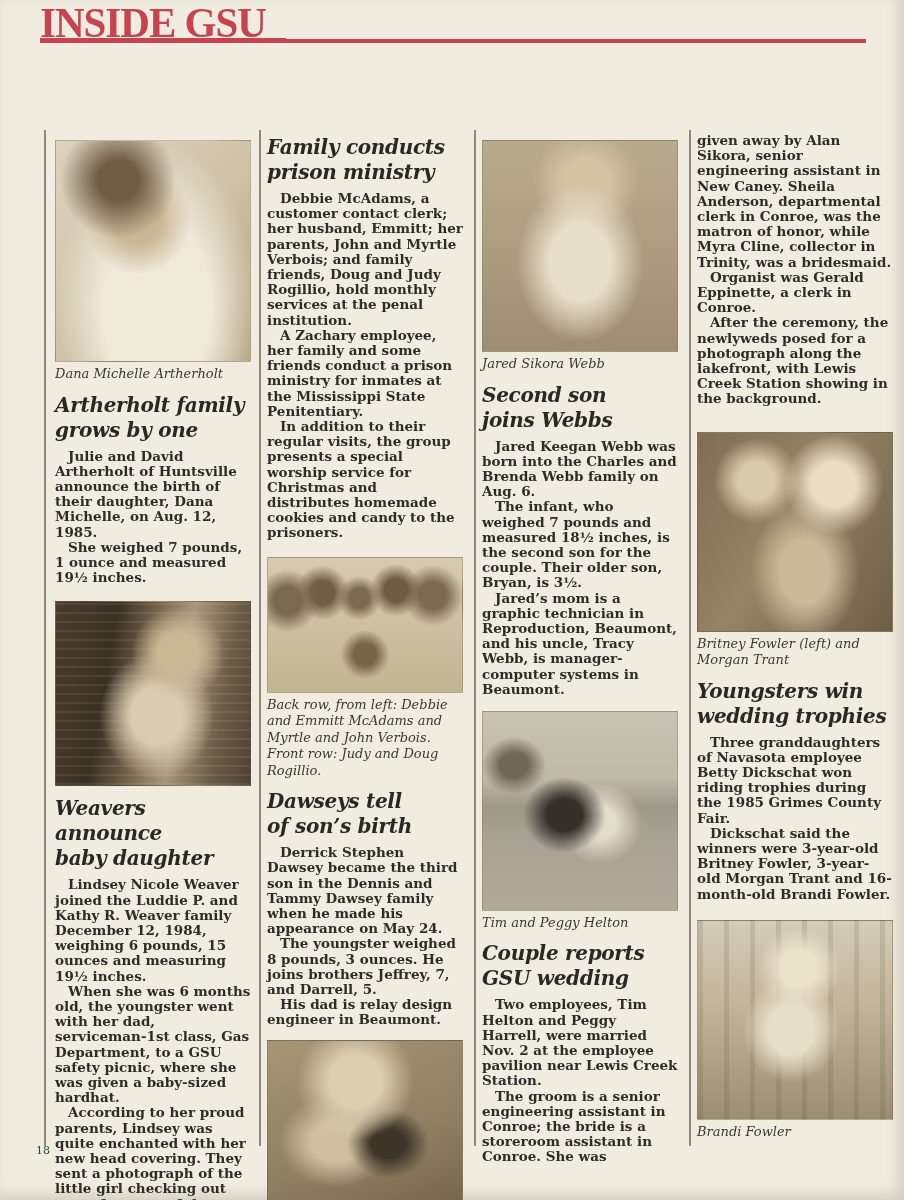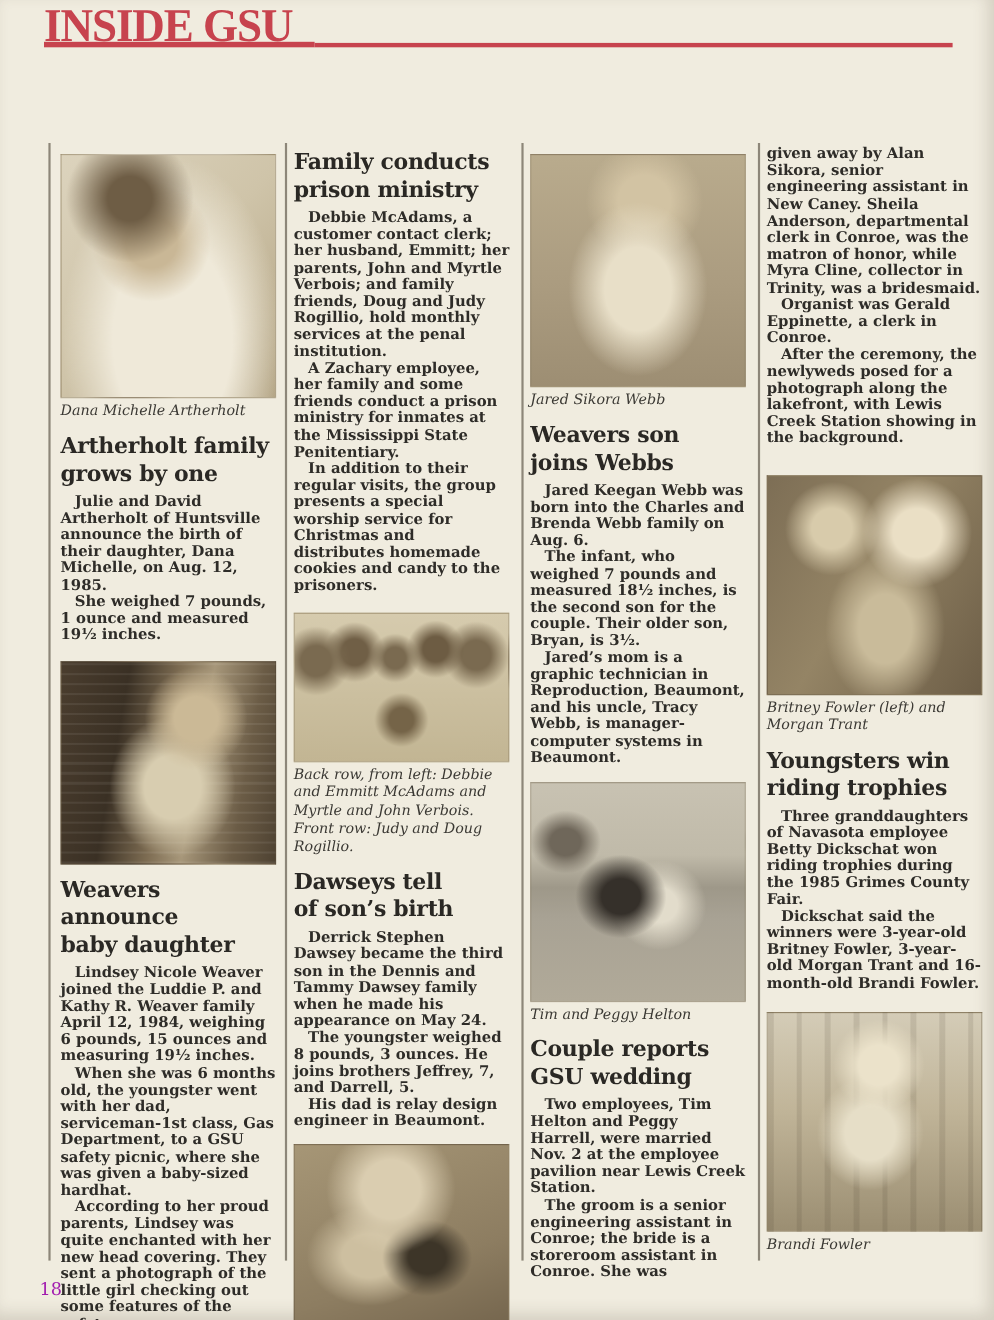--- a/index.html
+++ b/index.html
@@ -27,21 +27,21 @@
   .colrule.r4{left:689px;}
   
   .col{position:absolute;top:133px;width:196px;}
   .col1{left:55px;}
   .col2{left:267px;}
   .col3{left:482px;}
   .col4{left:697px;}
   
   .headline{
     margin:10px 0 6px;font-weight:bold;color:#2a2824;
-    font-size:20px;line-height:25px;letter-spacing:-.3px;white-space:pre-line;
+    font-size:20px;line-height:25px;letter-spacing:-.3px;white-space:pre-line;font-style:italic;
   }
   .headline.first{margin-top:2px;}
   .para{margin:0;font-size:13.5px;line-height:15.2px;text-indent:13px;text-align:left;font-weight:bold;}
   .para.noindent{text-indent:0;}
   .caption{
     margin:4px 0 0;font-style:italic;font-size:13px;line-height:16.5px;
     color:#3a3833;white-space:pre-line;
   }
   
   .photo{width:196px;border:1px solid rgba(120,105,80,.35);box-sizing:border-box;}
@@ -88,21 +88,21 @@
       radial-gradient(circle at 70% 26%, #eadfc5 0 11%, rgba(0,0,0,0) 25%),
       radial-gradient(circle at 30% 24%, #d8cbab 0 9%, rgba(0,0,0,0) 21%),
       radial-gradient(ellipse at 55% 70%, #c9bb9a 0 16%, rgba(0,0,0,0) 36%),
       linear-gradient(120deg, #7d6e55 0%, #948465 45%, #6d5e47 100%);}
   .ph-brandi{height:200px;margin:18px 0 0;
     background:
       radial-gradient(circle at 52% 24%, #ebe2ca 0 10%, rgba(0,0,0,0) 23%),
       radial-gradient(ellipse at 48% 55%, #e6dec7 0 16%, rgba(0,0,0,0) 34%),
       repeating-linear-gradient(90deg, rgba(60,50,35,.12) 0 5px, rgba(0,0,0,0) 5px 26px),
       linear-gradient(#d4ccb7 0%, #c0b498 45%, #9b8e72 100%);}
-  .pagenum{position:absolute;left:36px;top:1144px;font-size:16px;color:#a21caf;margin-top:18px;}
+  .pagenum{position:absolute;left:36px;top:1144px;font-size:11px;color:#14532d;}
 </style>
 </head>
 <body>
 
 <div class="page">
 
   <h1 class="masthead">INSIDE GSU</h1>
   <div class="rule rule-under-title"></div>
   <div class="rule rule-extension"></div>
 
@@ -114,21 +114,21 @@
   <section class="col col1">
     <div class="photo ph-dana"></div>
     <p class="caption">Dana Michelle Artherholt</p>
     <h2 class="headline">Artherholt family
 grows by one</h2>
     <p class="para">Julie and David Artherholt of Huntsville announce the birth of their daughter, Dana Michelle, on Aug. 12, 1985.</p>
     <p class="para">She weighed 7 pounds, 1 ounce and measured 19½ inches.</p>
     <div class="photo ph-weaver"></div>
     <h2 class="headline">Weavers announce
 baby daughter</h2>
-    <p class="para">Lindsey Nicole Weaver joined the Luddie P. and Kathy R. Weaver family April 12, 1984, weighing 6 pounds, 15 ounces and measuring 19½ inches.</p>
+    <p class="para">Lindsey Nicole Weaver joined the Luddie P. and Kathy R. Weaver family December 12, 1984, weighing 6 pounds, 15 ounces and measuring 19½ inches.</p>
     <p class="para">When she was 6 months old, the youngster went with her dad, serviceman-1st class, Gas Department, to a GSU safety picnic, where she was given a baby-sized hardhat.</p>
     <p class="para">According to her proud parents, Lindsey was quite enchanted with her new head covering. They sent a photograph of the little girl checking out some features of the safety gear.</p>
   </section>
 
   <section class="col col2">
     <h2 class="headline first">Family conducts
 prison ministry</h2>
     <p class="para">Debbie McAdams, a customer contact clerk; her husband, Emmitt; her parents, John and Myrtle Verbois; and family friends, Doug and Judy Rogillio, hold monthly services at the penal institution.</p>
     <p class="para">A Zachary employee, her family and some friends conduct a prison ministry for inmates at the Mississippi State Penitentiary.</p>
     <p class="para">In addition to their regular visits, the group presents a special worship service for Christmas and distributes homemade cookies and candy to the prisoners.</p>
@@ -138,42 +138,42 @@
 of son’s birth</h2>
     <p class="para">Derrick Stephen Dawsey became the third son in the Dennis and Tammy Dawsey family when he made his appearance on May 24.</p>
     <p class="para">The youngster weighed 8 pounds, 3 ounces. He joins brothers Jeffrey, 7, and Darrell, 5.</p>
     <p class="para">His dad is relay design engineer in Beaumont.</p>
     <div class="photo ph-football"></div>
   </section>
 
   <section class="col col3">
     <div class="photo ph-jared"></div>
     <p class="caption">Jared Sikora Webb</p>
-    <h2 class="headline">Weavers son
+    <h2 class="headline">Second son
 joins Webbs</h2>
     <p class="para">Jared Keegan Webb was born into the Charles and Brenda Webb family on Aug. 6.</p>
     <p class="para">The infant, who weighed 7 pounds and measured 18½ inches, is the second son for the couple. Their older son, Bryan, is 3½.</p>
     <p class="para">Jared’s mom is a graphic technician in Reproduction, Beaumont, and his uncle, Tracy Webb, is manager-computer systems in Beaumont.</p>
     <div class="photo ph-helton"></div>
     <p class="caption">Tim and Peggy Helton</p>
     <h2 class="headline">Couple reports
 GSU wedding</h2>
     <p class="para">Two employees, Tim Helton and Peggy Harrell, were married Nov. 2 at the employee pavilion near Lewis Creek Station.</p>
     <p class="para">The groom is a senior engineering assistant in Conroe; the bride is a storeroom assistant in Conroe. She was</p>
   </section>
 
   <section class="col col4">
     <p class="para noindent">given away by Alan Sikora, senior engineering assistant in New Caney. Sheila Anderson, departmental clerk in Conroe, was the matron of honor, while Myra Cline, collector in Trinity, was a bridesmaid.</p>
     <p class="para">Organist was Gerald Eppinette, a clerk in Conroe.</p>
     <p class="para">After the ceremony, the newlyweds posed for a photograph along the lakefront, with Lewis Creek Station showing in the background.</p>
     <div class="photo ph-fowler"></div>
     <p class="caption">Britney Fowler (left) and
 Morgan Trant</p>
     <h2 class="headline">Youngsters win
-riding trophies</h2>
+wedding trophies</h2>
     <p class="para">Three granddaughters of Navasota employee Betty Dickschat won riding trophies during the 1985 Grimes County Fair.</p>
     <p class="para">Dickschat said the winners were 3-year-old Britney Fowler, 3-year-old Morgan Trant and 16-month-old Brandi Fowler.</p>
     <div class="photo ph-brandi"></div>
     <p class="caption">Brandi Fowler</p>
   </section>
 
   <div class="pagenum">18</div>
 </div>
 
 </body></html>

